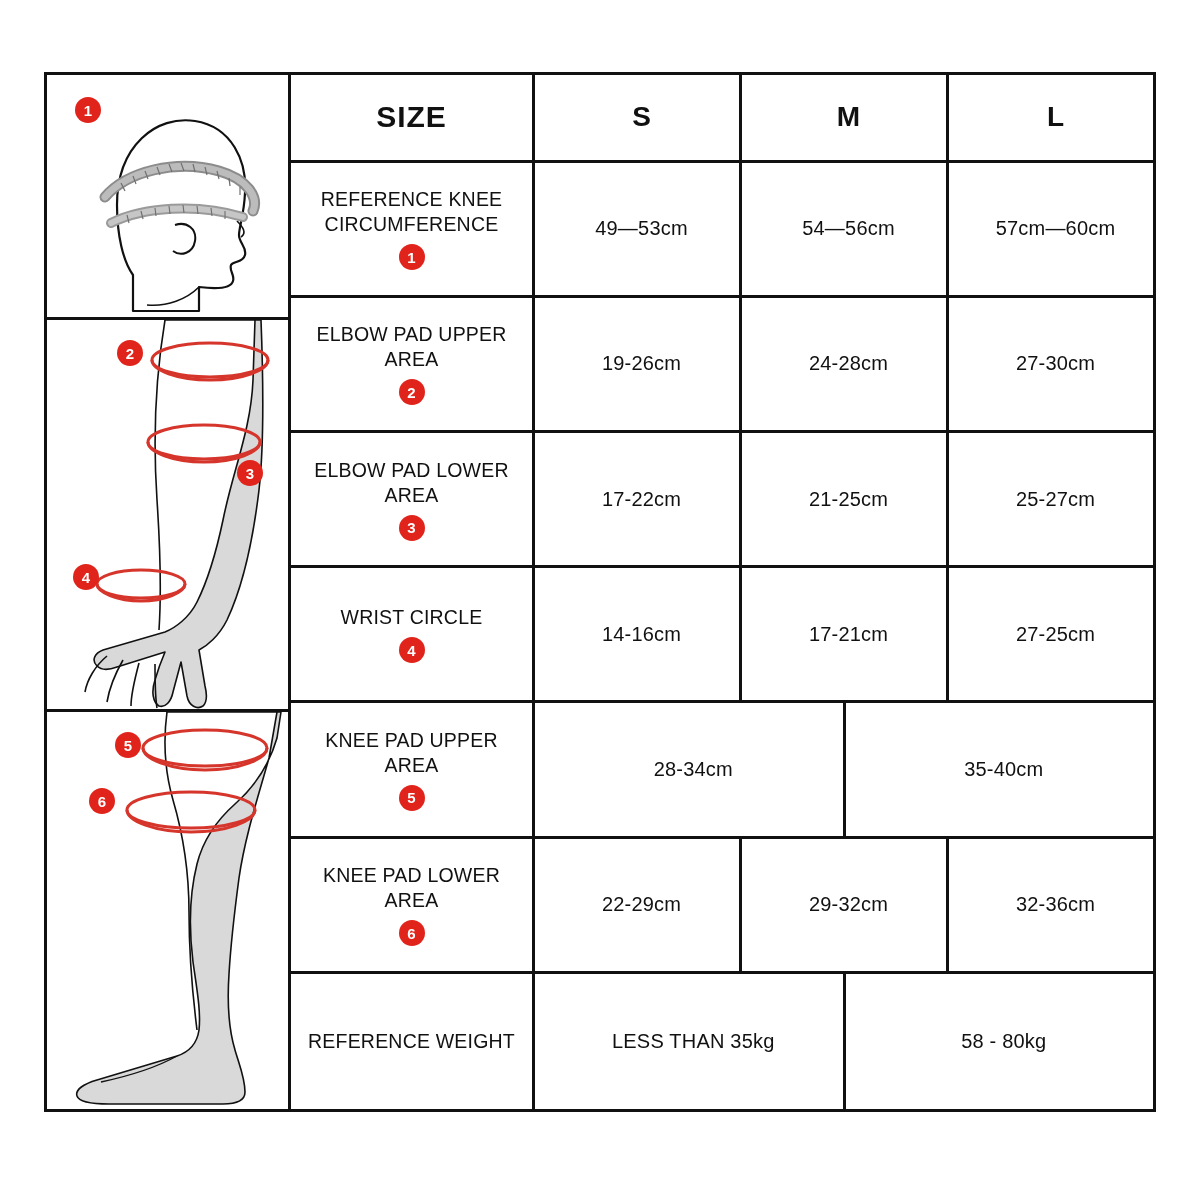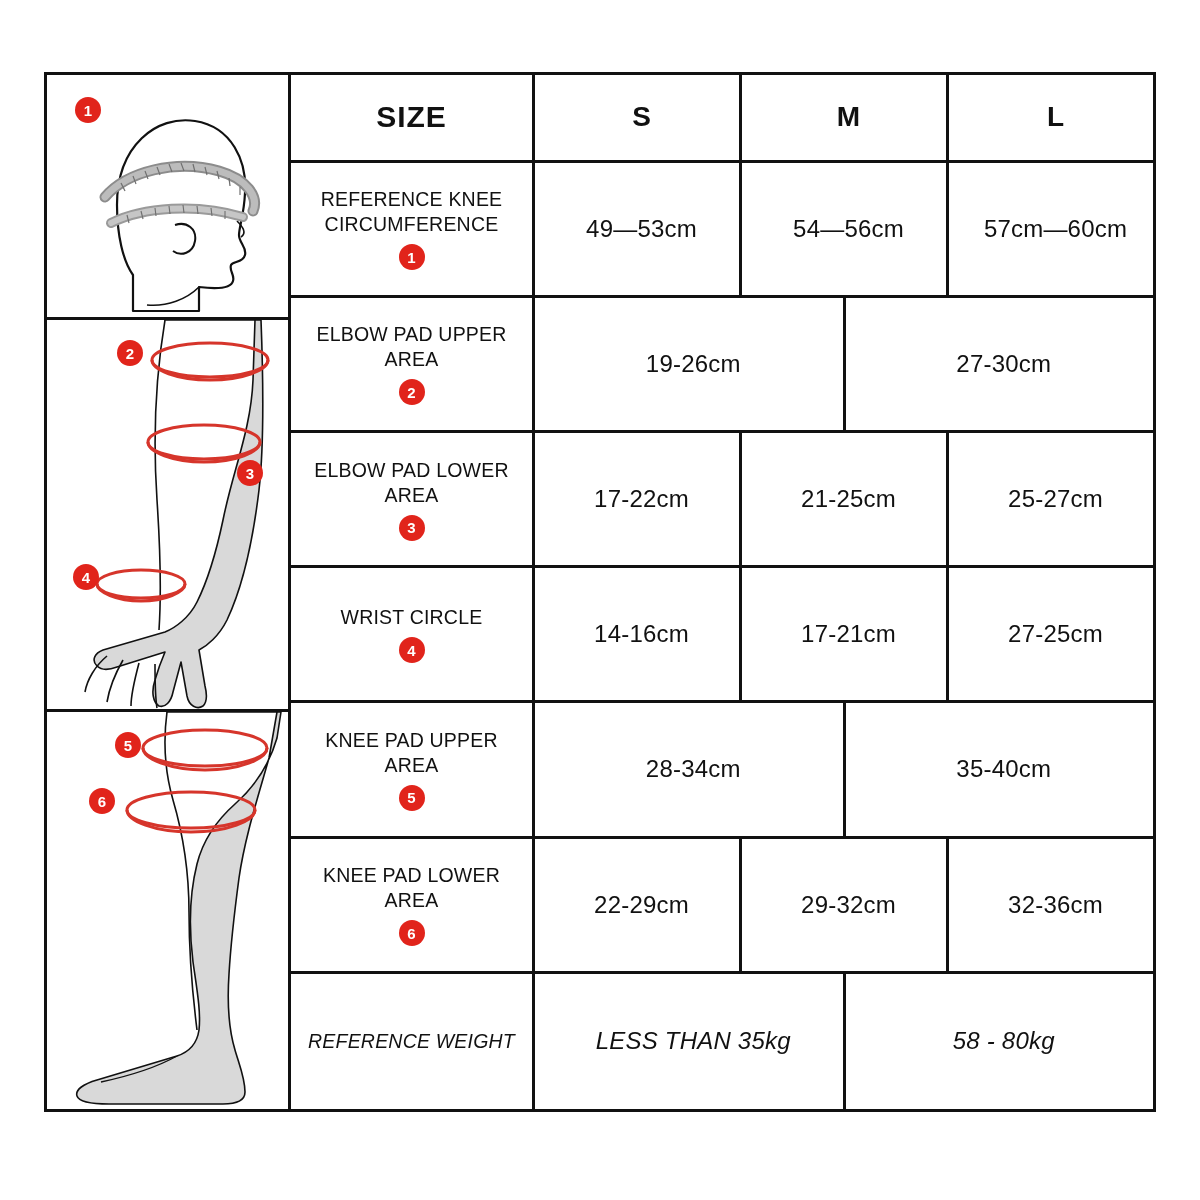--- a/index.html
+++ b/index.html
@@ -58,21 +58,21 @@
     display: flex;
     flex-direction: column;
   }
   .row {
     display: flex;
     flex-direction: row;
     border-bottom: 3px solid #111111;
     box-sizing: border-box;
     gap: 9px;
   }
-  .row.last { border-bottom: none; font-style: italic; }
+  .row.last { border-bottom: none; }
   .cell {
     box-sizing: border-box;
     border-right: 3px solid #111111;
     display: flex;
     flex-direction: column;
     align-items: center;
     justify-content: center;
     text-align: center;
     padding: 4px 8px;
     position: relative;
@@ -92,21 +92,21 @@
   .hdr-sz {
     font-size: 28px;
     font-weight: bold;
   }
   .lbl {
     font-size: 19.5px;
     line-height: 1.28;
     letter-spacing: 0.2px;
   }
   .val {
-    font-size: 24px;
+    font-size: 20px;
     letter-spacing: 0.2px;
   }
   
   .badge {
     display: inline-flex;
     align-items: center;
     justify-content: center;
     width: 26px;
     height: 26px;
     border-radius: 50%;
@@ -293,20 +293,23 @@
 
       <div class="row row-body">
         <div class="cell c-label">
           <span class="lbl">ELBOW PAD UPPER</span>
           <span class="lbl">AREA</span>
           <span class="badge badge-row">2</span>
         </div>
         <div class="cell c-s">
           <span class="val">19-26cm</span>
         </div>
+        <div class="cell c-m">
+          <span class="val">24-28cm</span>
+        </div>
         <div class="cell c-l last">
           <span class="val">27-30cm</span>
         </div>
       </div>
 
       <div class="row row-body">
         <div class="cell c-label">
           <span class="lbl">ELBOW PAD LOWER</span>
           <span class="lbl">AREA</span>
           <span class="badge badge-row">3</span>

